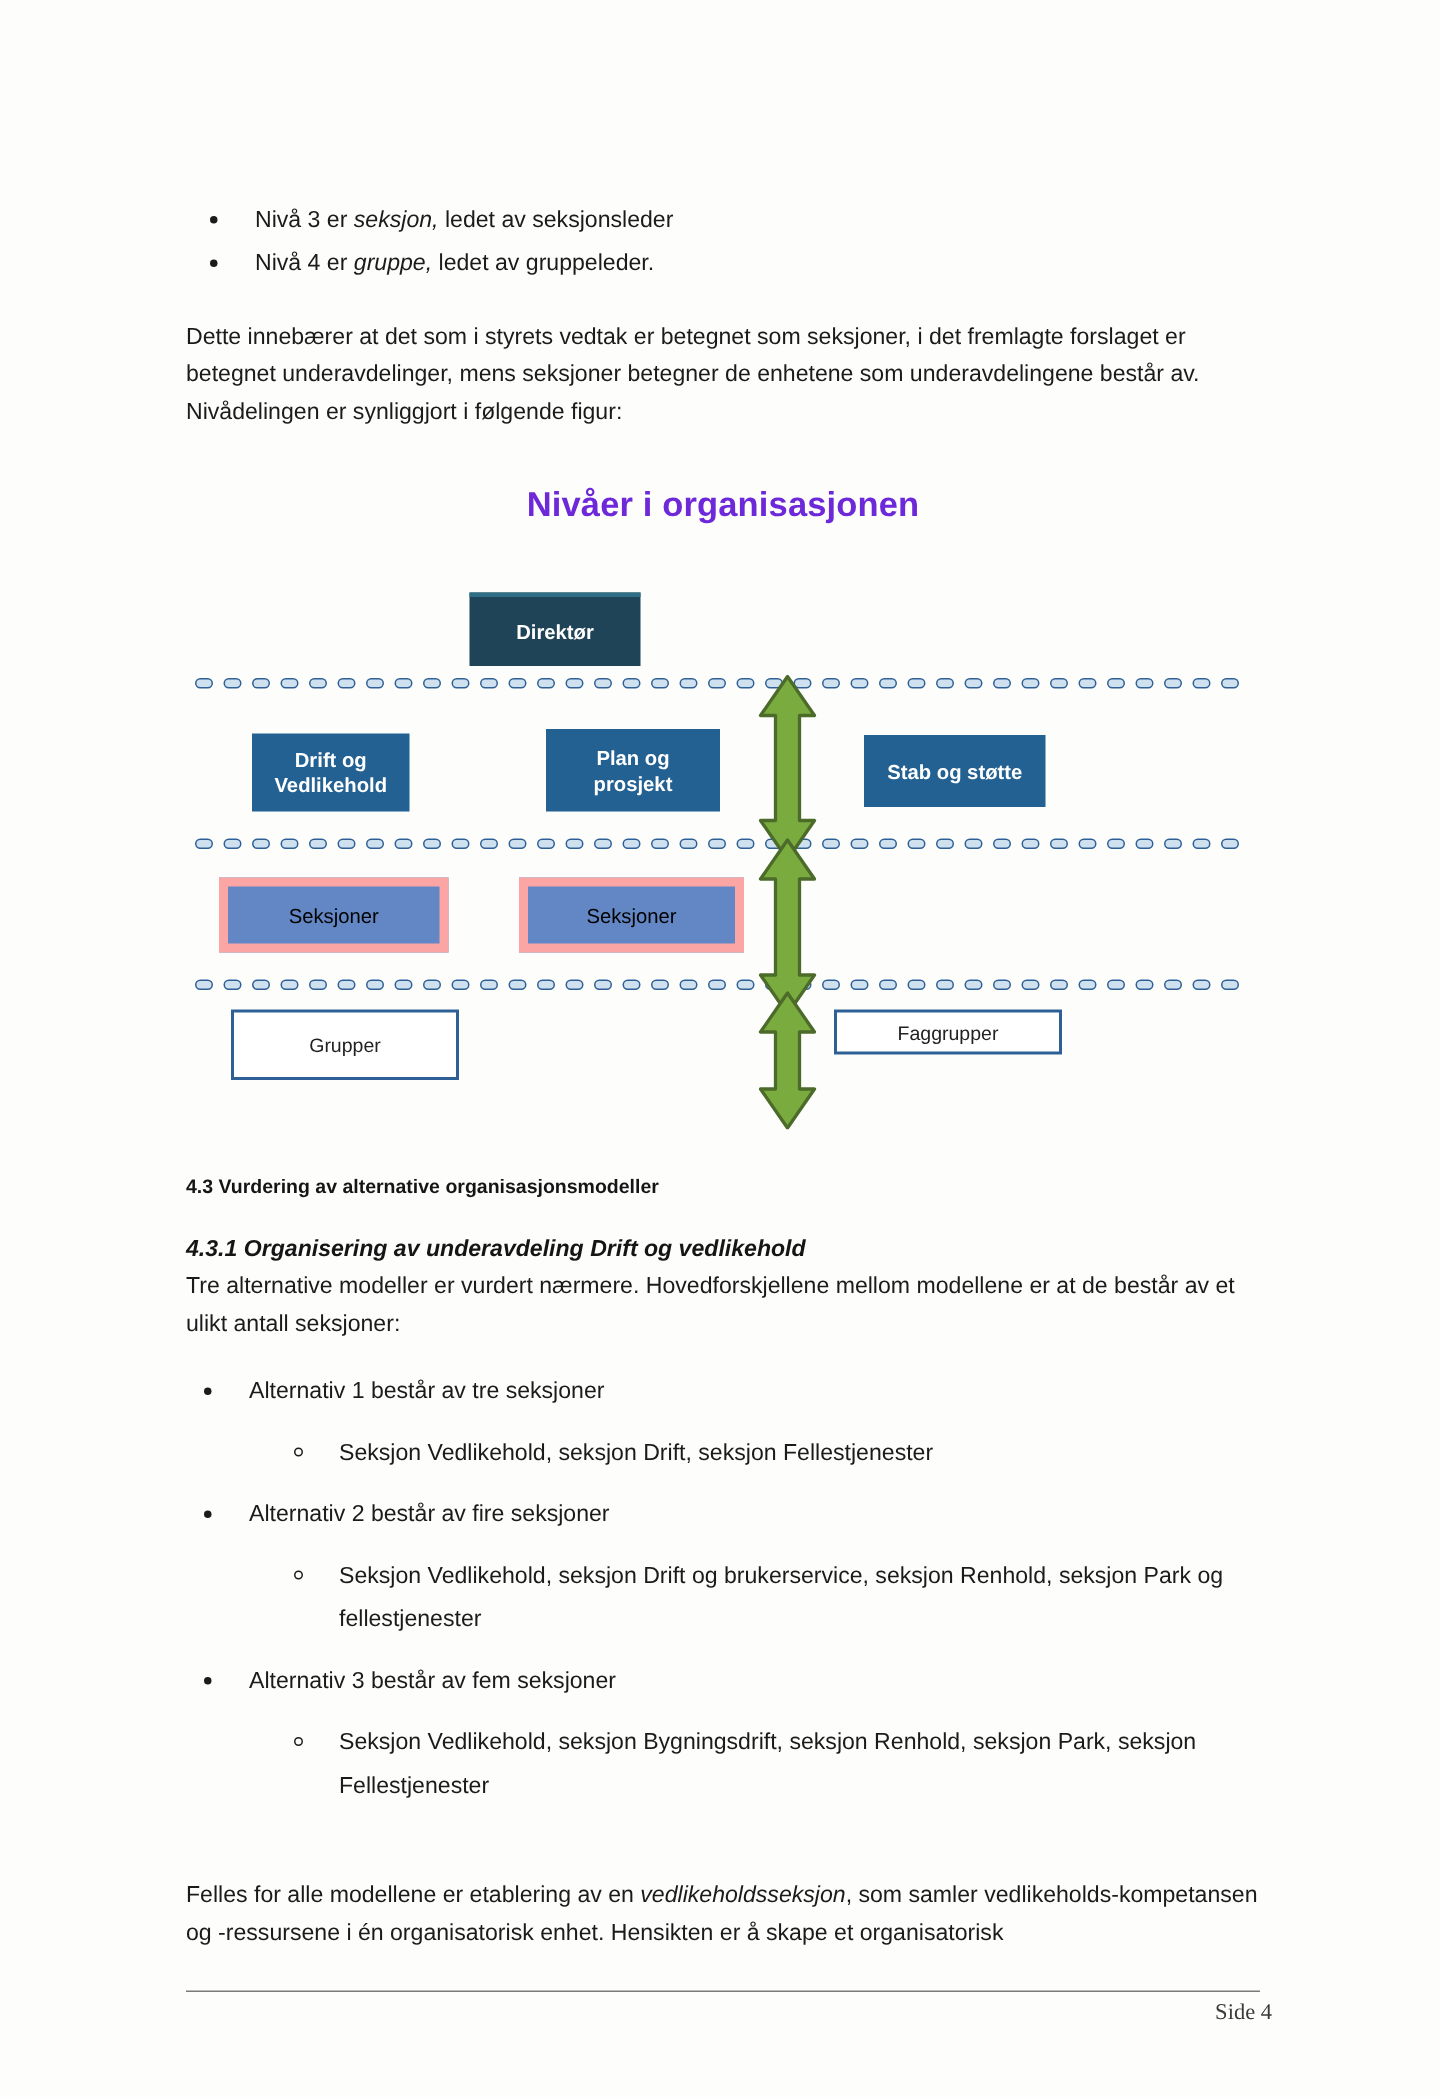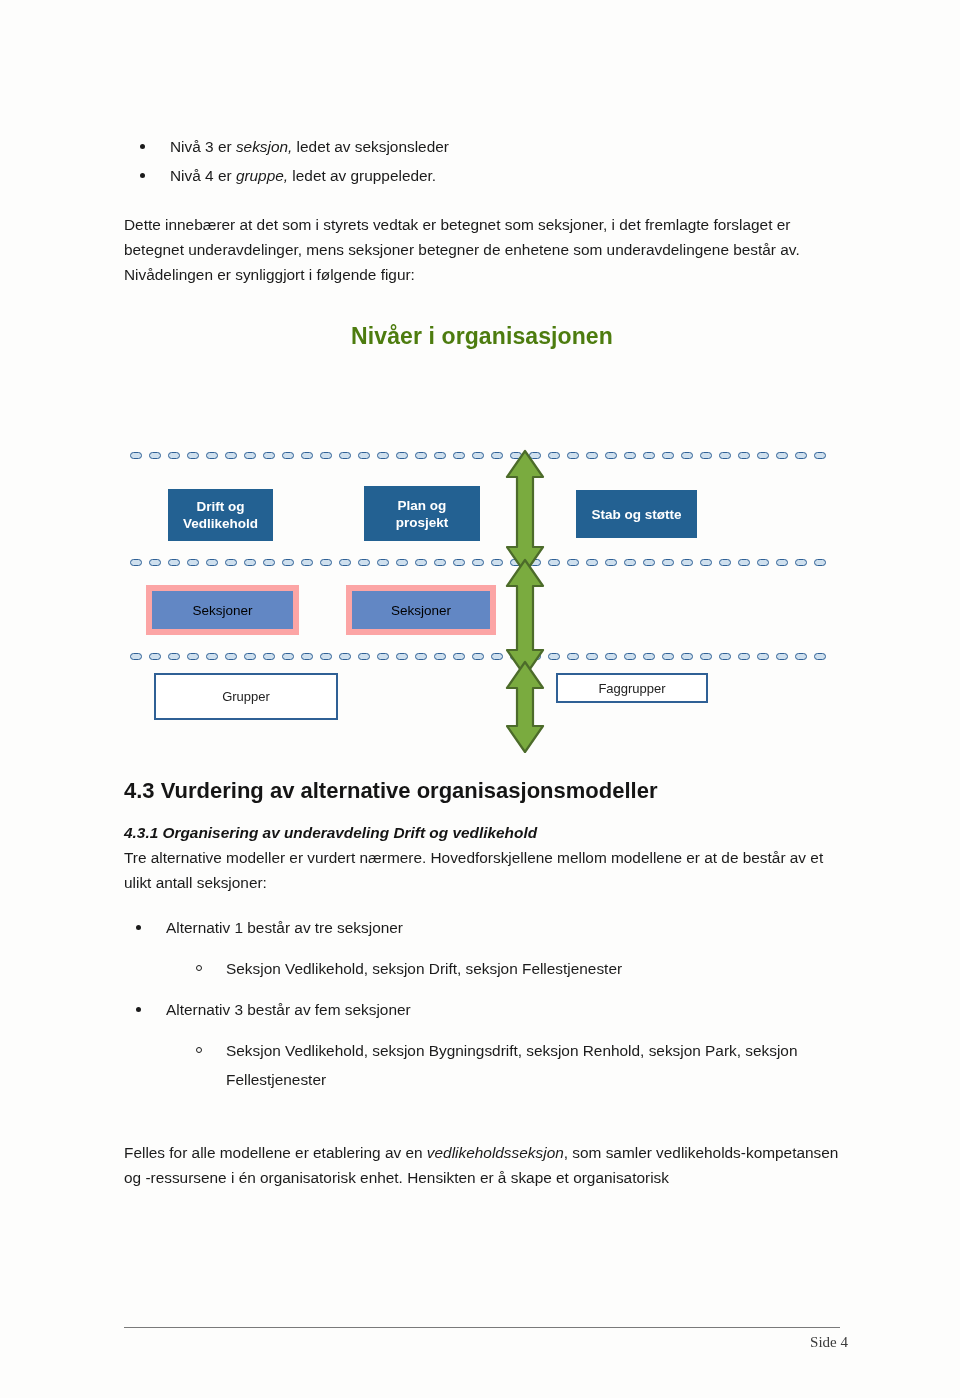--- a/index.html
+++ b/index.html
@@ -76,21 +76,21 @@
     margin-top: 36px;
   }
   .fig-title {
     position: absolute;
     left: 0;
     top: 0;
     width: 716px;
     text-align: center;
     font-size: 23px;
     font-weight: bold;
-    color: #4d7c0f;
+    color: #6d28d9;
     letter-spacing: .1px;
   }
 
   .node {
     position: absolute;
     display: flex;
     align-items: center;
     justify-content: center;
     text-align: center;
     font-size: 13.5px;
@@ -142,21 +142,21 @@
   .arrowcol {
     position: absolute;
     left: 373px;
     top: 55px;
     width: 56px;
     height: 375px;
   }
 
   
   h2.sec {
-    font-size: 22px;
+    font-size: 13px;
     font-weight: bold;
     color: #151515;
     margin: 0;
     line-height: 24px;
   }
   h3.subsec {
     font-size: 15.4px;
     font-weight: bold;
     font-style: italic;
     color: #151515;
@@ -239,20 +239,23 @@
     </ul>
 
     <div class="gap-18"></div>
 
     <p class="para">Dette innebærer at det som i styrets vedtak er betegnet som seksjoner, i det fremlagte forslaget er betegnet underavdelinger, mens seksjoner betegner de enhetene som underavdelingene består av. Nivådelingen er synliggjort i følgende figur:</p>
 
     <div class="figure">
 
       <div class="fig-title">Nivåer i organisasjonen</div>
 
+      <div class="node dark" style="left:189px; top:72px; width:114px; height:49px;">
+        <span>Direktør</span>
+      </div>
 
       <div class="dashrow" style="left:6px; top:128px; width:708px;">
           <i></i>
           <i></i>
           <i></i>
           <i></i>
           <i></i>
           <i></i>
           <i></i>
           <i></i>
@@ -382,21 +385,21 @@
           <i></i>
           <i></i>
           <i></i>
           <i></i>
           <i></i>
           <i></i>
           <i></i>
           <i></i>
         </div>
 
-      <div class="node plain" style="left:30px; top:350px; width:184px; height:47px;">
+      <div class="node plain" style="left:30px; top:350px; width:152px; height:47px;">
         <span>Grupper</span>
       </div>
 
       <div class="node plain" style="left:432px; top:350px; width:152px; height:30px;">
         <span>Faggrupper</span>
       </div>
 
       <div class="arrowcol">
         <svg width="56" height="375" viewBox="0 0 56 375" aria-hidden="true">
           <g fill="#7aab3f" stroke="#4c6b2a" stroke-width="2.2" stroke-linejoin="round">
@@ -423,20 +426,28 @@
     <p class="para">Tre alternative modeller er vurdert nærmere. Hovedforskjellene mellom modellene er at de består av et ulikt antall seksjoner:</p>
 
     <div class="gap-18"></div>
 
     <ul class="alt-list">
       <li>
         <span>Alternativ 1 består av tre seksjoner</span>
         <ul class="sub-list">
           <li>
             <span>Seksjon Vedlikehold, seksjon Drift, seksjon Fellestjenester</span>
+          </li>
+        </ul>
+      </li>
+      <li>
+        <span>Alternativ 2 består av fire seksjoner</span>
+        <ul class="sub-list">
+          <li>
+            <span>Seksjon Vedlikehold, seksjon Drift og brukerservice, seksjon Renhold, seksjon Park og fellestjenester</span>
           </li>
         </ul>
       </li>
       <li>
         <span>Alternativ 3 består av fem seksjoner</span>
         <ul class="sub-list">
           <li>
             <span>Seksjon Vedlikehold, seksjon Bygningsdrift, seksjon Renhold, seksjon Park, seksjon Fellestjenester</span>
           </li>
         </ul>

